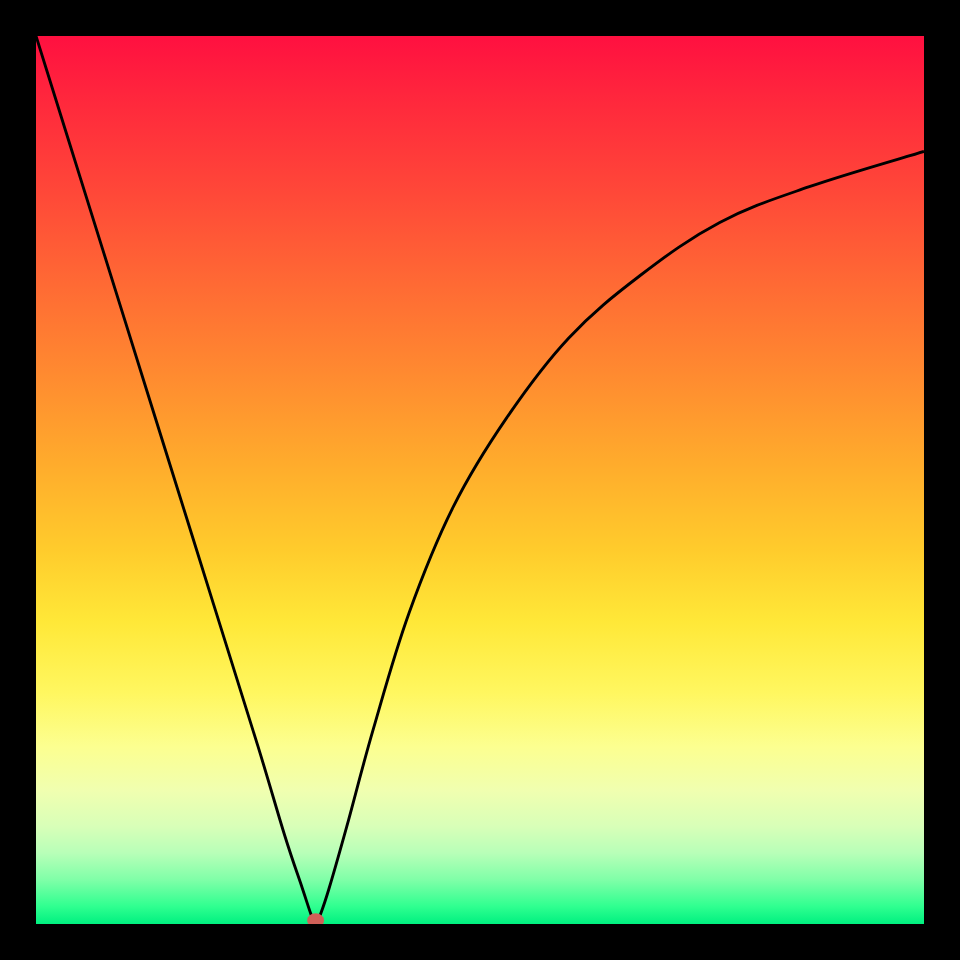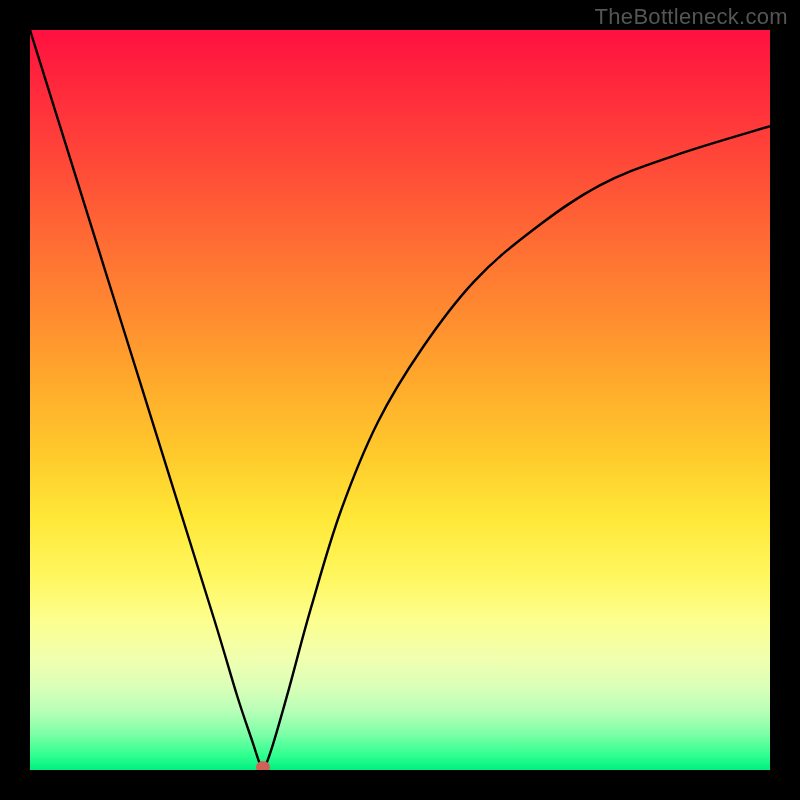--- a/index.html
+++ b/index.html
@@ -70,21 +70,20 @@
     background: #d06058;
     border-radius: 50%;
     transform: translate(-50%, -50%);
     z-index: 3;
   }
 </style>
 </head>
 <body>
 
 <div class="frame">
-  <div class="watermark">TheBottleneck.com</div>
 
   <div class="plot-area">
     <div class="gradient"></div>
 
     <svg class="curve" viewBox="0 0 740 740" preserveAspectRatio="none">
       <path id="curve-path" d="M 0.00 0.00 C 6.66 21.31, 23.68 75.78, 37.00 118.40 C 50.32 161.02, 60.68 194.18, 74.00 236.80 C 87.32 279.42, 97.68 312.58, 111.00 355.20 C 124.32 397.82, 134.68 430.98, 148.00 473.60 C 161.32 516.22, 174.34 557.37, 185.00 592.00 C 195.66 626.63, 200.54 644.69, 207.20 666.00 C 213.86 687.31, 218.00 698.41, 222.00 710.40 C 226.00 722.39, 227.40 727.27, 229.40 732.60 C 231.40 737.93, 231.77 740.00, 233.10 740.00 C 234.43 740.00, 234.80 737.93, 236.80 732.60 C 238.80 727.27, 240.20 723.72, 244.20 710.40 C 248.20 697.08, 252.34 682.58, 259.00 658.60 C 265.66 634.62, 271.88 609.17, 281.20 577.20 C 290.52 545.23, 298.81 514.30, 310.80 481.00 C 322.79 447.70, 333.15 421.50, 347.80 392.20 C 362.45 362.90, 374.88 343.51, 392.20 318.20 C 409.52 292.89, 424.02 272.91, 444.00 251.60 C 463.98 230.29, 480.56 217.12, 503.20 199.80 C 525.84 182.48, 544.49 168.72, 569.80 155.40 C 595.11 142.08, 613.16 136.46, 643.80 125.80 C 674.44 115.14, 722.68 101.53, 740.00 96.20" fill="none" stroke="#000" stroke-width="2.4"></path>
     </svg>
 
     <div class="dot" id="min-dot" style="left: 233.1px; top: 737px;"></div>
   </div>

